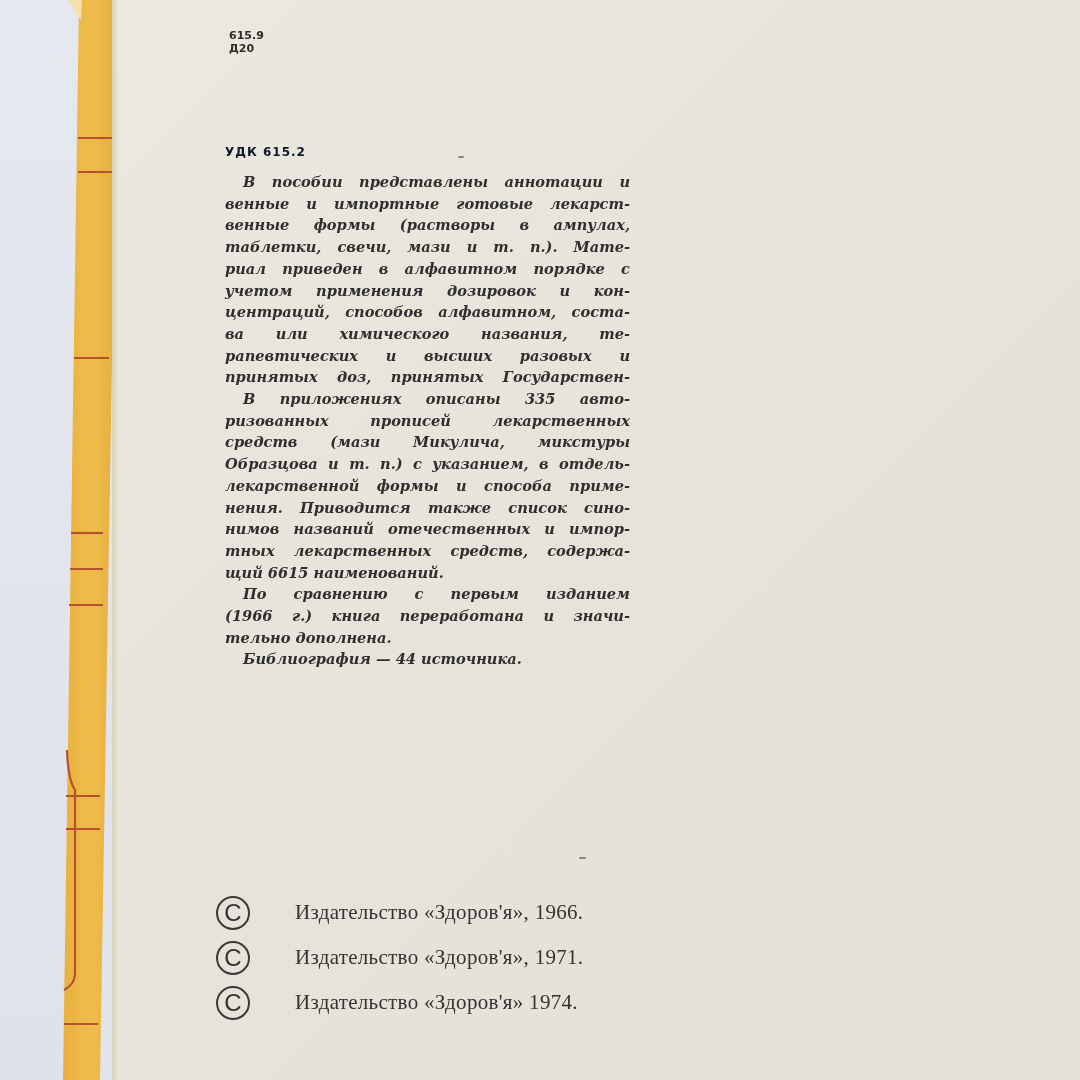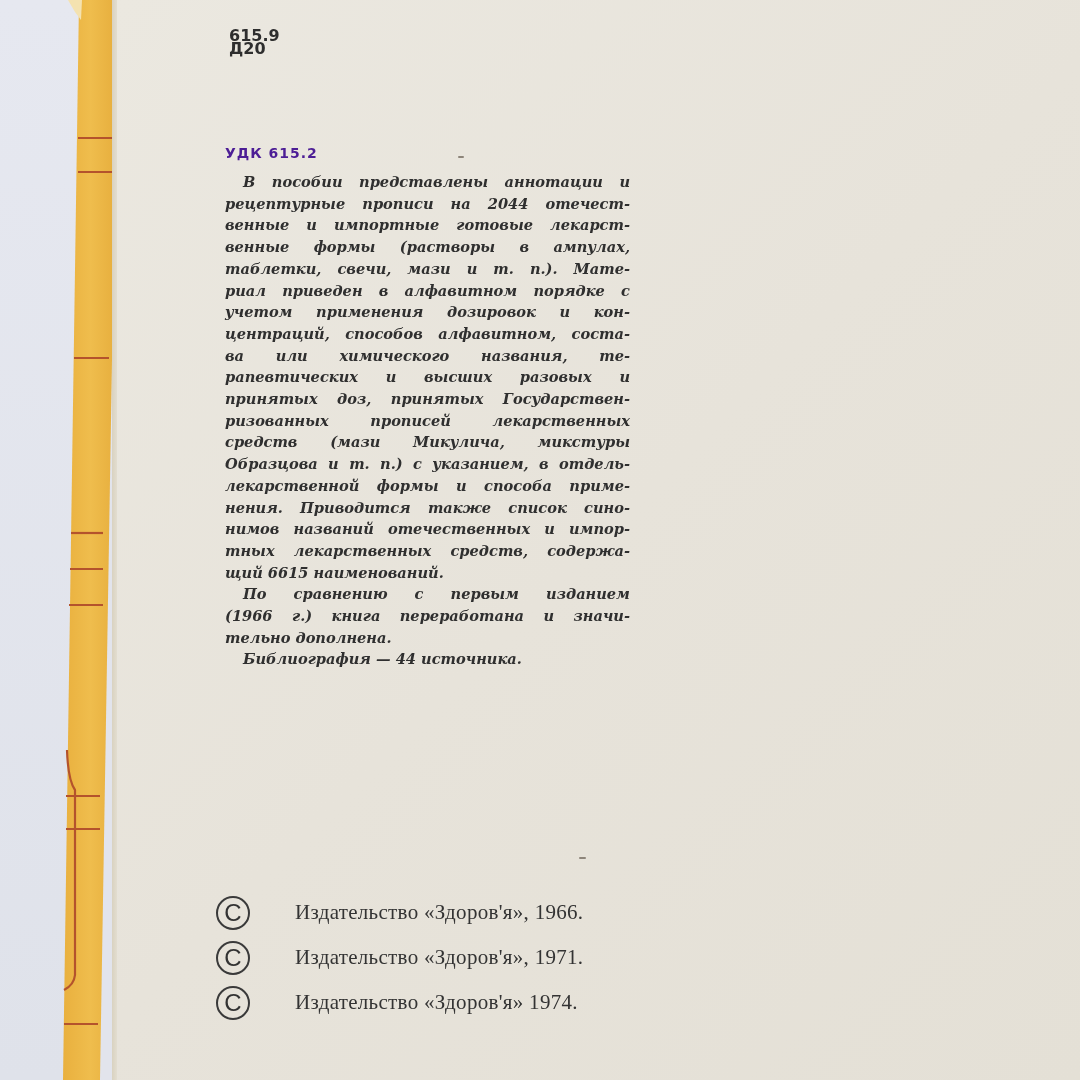--- a/index.html
+++ b/index.html
@@ -15,27 +15,27 @@
   }
   .cover svg { position:absolute; left:0; top:0; }
   .page {
     position:absolute; left:117px; top:0; right:0; bottom:0;
     background:linear-gradient(135deg,#ebe8e0 0%,#e7e3da 50%,#e4e0d6 100%);
   }
   .page-edge { position:absolute; left:112px; top:0; width:8px; height:1080px;
     background:linear-gradient(90deg,#d9d2c0,#e8e4da); }
   .call-number {
     position:absolute; left:229px; top:29px;
-    font-family:"DejaVu Sans", sans-serif; font-weight:bold; font-size:16px;
+    font-family:"DejaVu Sans", sans-serif; font-weight:bold; font-size:11px;
     color:#2e2e2e; line-height:13px;
   }
   .udk {
     position:absolute; left:225px; top:145px;
-    font-family:"DejaVu Sans", sans-serif; font-weight:bold; font-size:14px;
-    color:#4c1d95; letter-spacing:1px;
+    font-family:"DejaVu Sans", sans-serif; font-weight:bold; font-size:12px;
+    color:#0f172a; letter-spacing:1px;
   }
   .annotation {
     position:absolute; left:216px; top:171px; width:405px;
     font-family:"DejaVu Serif", serif; font-style:italic; font-weight:bold;
     font-size:14.6px; line-height:21.7px; color:#2f2f2f;
     text-align:justify;
     margin-left:9px;
   }
   .annotation .line { display:block; white-space:nowrap; text-align:justify; text-align-last:justify; }
   .annotation .line.last { text-align-last:left; }
@@ -91,30 +91,30 @@
 
 <div class="call-number">
   <div>615.9</div>
   <div>Д20</div>
 </div>
 
 <div class="udk">УДК 615.2</div>
 
 <div class="annotation" id="annotation">
     <span class="line indent">В пособии представлены аннотации и</span>
-    <span class="line">рецептурные прописи на 2044 отечест-</span>
     <span class="line">венные и импортные готовые лекарст-</span>
     <span class="line">венные формы (растворы в ампулах,</span>
     <span class="line">таблетки, свечи, мази и т. п.). Мате-</span>
     <span class="line">риал приведен в алфавитном порядке с</span>
     <span class="line">учетом применения дозировок и кон-</span>
     <span class="line">центраций, способов алфавитном, соста-</span>
     <span class="line">ва или химического названия, те-</span>
     <span class="line">рапевтических и высших разовых и</span>
     <span class="line">принятых доз, принятых Государствен-</span>
+    <span class="line indent">В приложениях описаны 335 авто-</span>
     <span class="line">ризованных прописей лекарственных</span>
     <span class="line">средств (мази Микулича, микстуры</span>
     <span class="line">Образцова и т. п.) с указанием, в отдель-</span>
     <span class="line">лекарственной формы и способа приме-</span>
     <span class="line">нения. Приводится также список сино-</span>
     <span class="line">нимов названий отечественных и импор-</span>
     <span class="line">тных лекарственных средств, содержа-</span>
     <span class="line last">щий 6615 наименований.</span>
     <span class="line indent">По сравнению с первым изданием</span>
     <span class="line">(1966 г.) книга переработана и значи-</span>

